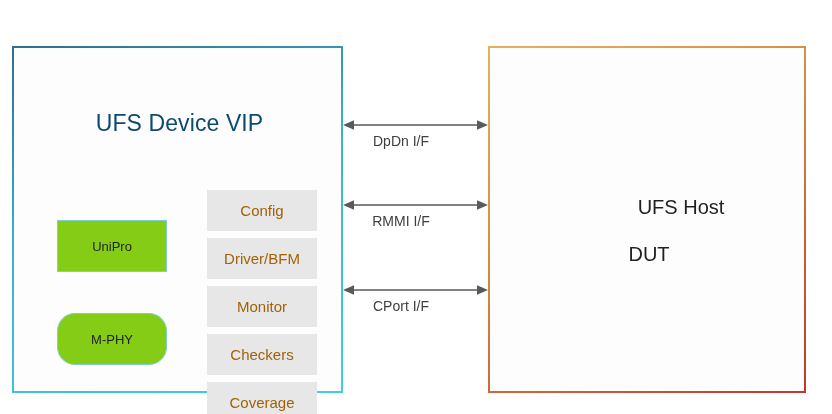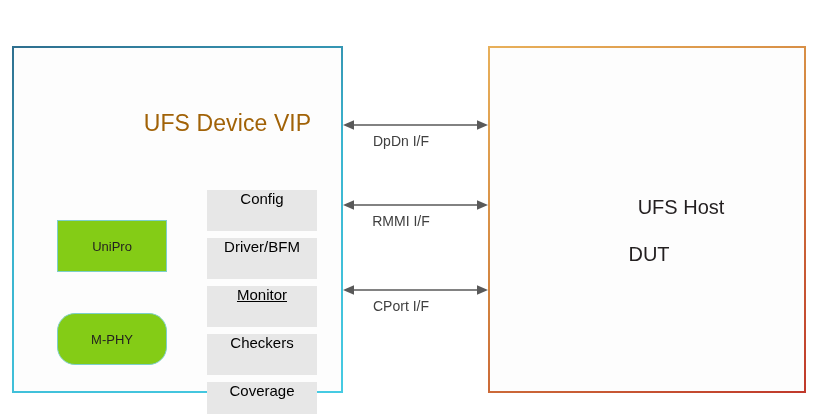--- a/index.html
+++ b/index.html
@@ -45,24 +45,23 @@
   }
 
   
   .vip-title {
     position: absolute;
     left: 0;
     top: 62px;
     width: 331px;
     text-align: center;
     font-size: 23px;
-    color: #a16207;
+    color: #0c4a6e;
     letter-spacing: 0.1px;
     white-space: nowrap;
-    padding-left: 48px;
   }
   .dut-text {
     position: absolute;
     left: 0;
     width: 318px;
     text-align: center;
     font-size: 20px;
     color: #231f20;
     white-space: nowrap;
   }
@@ -89,23 +88,24 @@
   #layer-mphy  { top: 265px; border-radius: 18px; }
 
   
   .comp-box {
     position: absolute;
     left: 193px;
     width: 110px;
     height: 41px;
     background: #e7e7e7;
     display: flex;
+    align-items: center;
     justify-content: center;
     font-size: 15px;
-    color: #000000;
+    color: #a16207;
     box-sizing: border-box;
   }
 
   
   .iface {
     position: absolute;
     left: 343px;
     width: 145px;
     height: 44px;
   }
@@ -149,21 +149,21 @@
     </div>
 
     <div class="comp-box" style="top:142px;">
       <span>Config</span>
     </div>
 
     <div class="comp-box" style="top:190px;">
       <span>Driver/BFM</span>
     </div>
 
-    <div class="comp-box" style="top:238px;text-decoration:underline;">
+    <div class="comp-box" style="top:238px;">
       <span>Monitor</span>
     </div>
 
     <div class="comp-box" style="top:286px;">
       <span>Checkers</span>
     </div>
 
     <div class="comp-box" style="top:334px;">
       <span>Coverage</span>
     </div>

